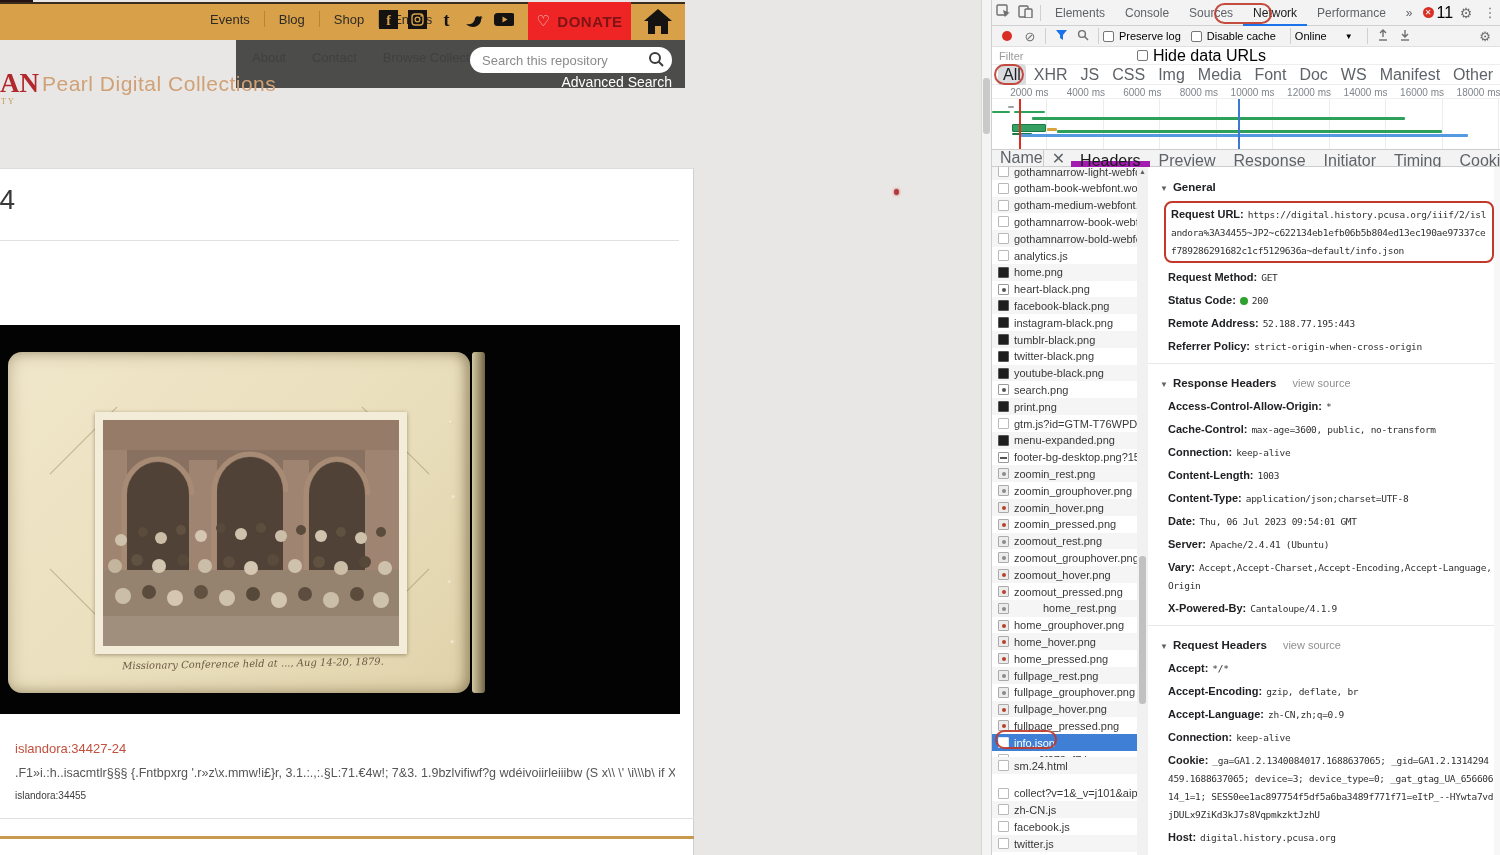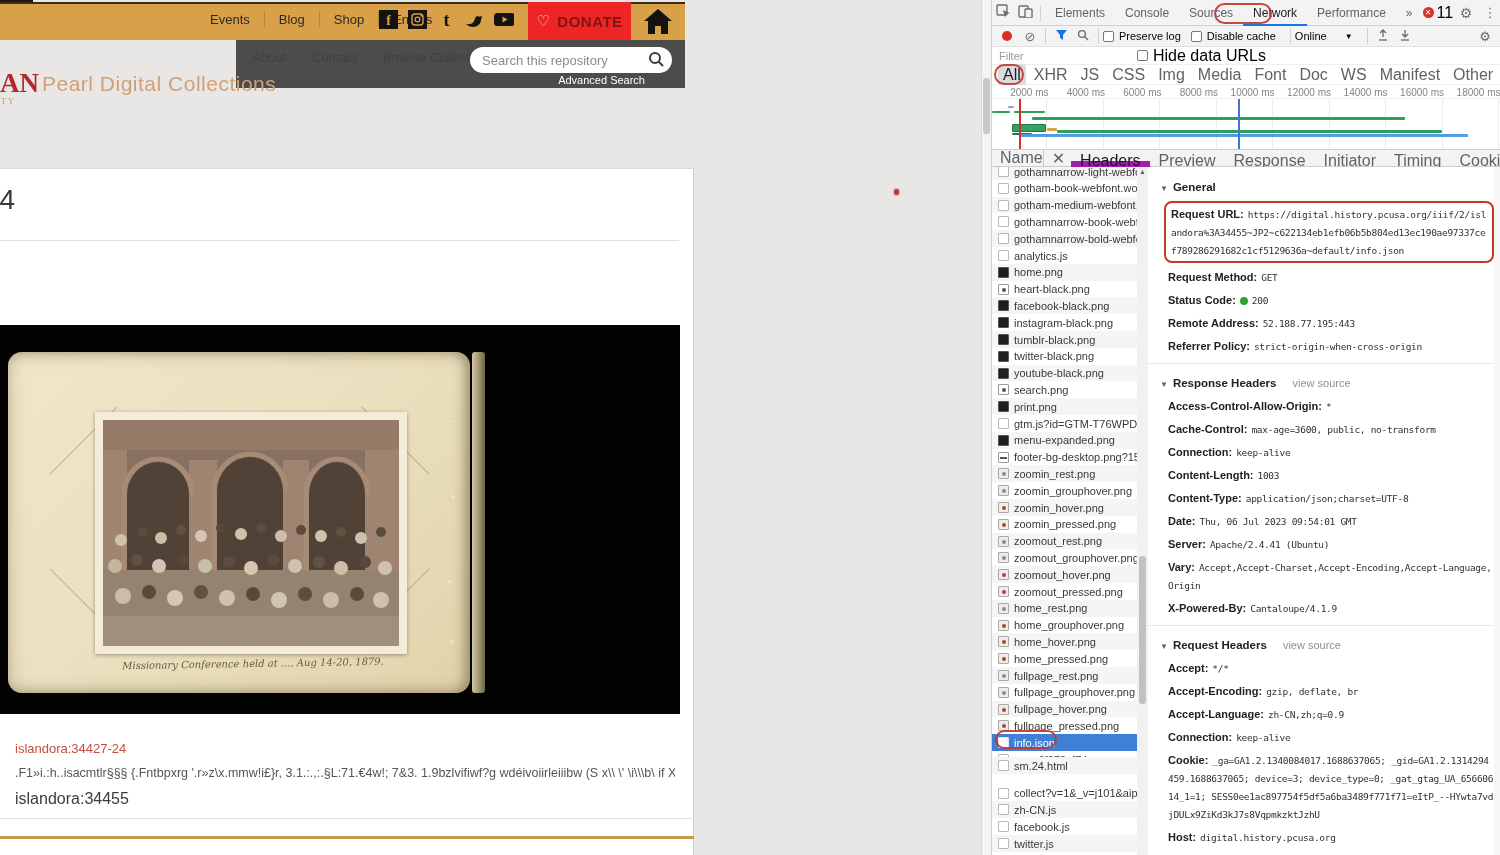--- a/index.html
+++ b/index.html
@@ -17,41 +17,41 @@
   .soc{width:20px;height:20px;display:flex;align-items:center;justify-content:center;}
   #donate-btn{left:528px;top:2px;width:103px;height:38px;background:#ee2524;color:#7e1416;display:flex;align-items:center;justify-content:center;gap:7px;font-size:15px;font-weight:bold;letter-spacing:.5px;cursor:pointer;}
   #donate-heart{color:#f6cdc9;font-size:15px;font-weight:normal;}
   #home-btn{left:631px;top:2px;width:54px;height:38px;display:flex;align-items:center;justify-content:center;cursor:pointer;}
   #nav-bar{left:236px;top:40px;width:449px;height:48px;background:#4c4c4a;}
   #nav-links{left:252px;top:50px;display:flex;gap:26px;}
   .nav-link{color:#404040;font-size:13px;cursor:pointer;}
   #site-search{left:470px;top:47px;width:202px;height:26px;background:#fff;border-radius:13px;border:none;padding:0 30px 0 12px;font-size:13px;color:#555;font-family:"Liberation Sans",sans-serif;}
   #site-search::placeholder{color:#8a8a8a;}
   #search-mag{left:648px;top:51px;}
-  #advanced-search{left:445px;top:74px;width:200px;text-align:right;color:#fff;font-size:11px;cursor:pointer;}
+  #advanced-search{left:472px;top:74px;width:200px;text-align:right;color:#fff;font-size:14px;cursor:pointer;}
   #logo-an{left:0;top:68px;color:#b3282d;font-family:"Liberation Serif",serif;font-weight:bold;font-size:27px;}
   #logo-sub{left:1px;top:97px;color:#c29a4e;font-family:"Liberation Serif",serif;font-size:8px;letter-spacing:2px;}
   #brand-title{left:42px;top:72px;color:#d0a176;font-size:21px;font-weight:300;letter-spacing:.5px;}
 
   
   #main-panel{left:0;top:168px;width:694px;height:687px;background:#fff;border-right:1px solid #cfcfcf;border-top:1px solid #dcdcdc;}
   #page-title{left:-16px;top:184px;font-size:28px;color:#3a3a3a;}
   .hdiv{height:1px;background:#e0e0e0;}
   #divider-top{left:0;top:240px;width:679px;}
   #viewer{left:0;top:325px;width:680px;height:389px;background:#030303;overflow:hidden;cursor:pointer;}
   #album-page{left:8px;top:27px;width:462px;height:341px;border-radius:14px;background:linear-gradient(135deg,#f0e7ca 0%,#eadfbd 55%,#e0d3ab 100%);box-shadow:inset 0 0 18px rgba(90,70,30,.35), inset -6px 0 10px rgba(60,45,20,.25);}
   .crease{position:absolute;background:rgba(150,133,95,.5);height:1px;}
   #photo-mat{position:absolute;left:87px;top:60px;width:312px;height:242px;background:#f2ecd9;box-shadow:0 1px 4px rgba(70,55,25,.45);padding:8px;}
   #photo-svg{width:296px;height:226px;display:block;}
   #caption{position:absolute;left:100px;top:306px;width:290px;text-align:center;font-family:"DejaVu Serif",serif;font-style:italic;font-size:10px;color:#6b5a44;transform:rotate(-1deg);}
   #page-sliver{left:472px;top:27px;width:13px;height:341px;border-radius:3px;background:linear-gradient(90deg,#d3c6a2,#9b8f6d 60%,#6f6448);}
   .bump{position:absolute;width:5px;height:4px;border-radius:50%;background:radial-gradient(circle at 40% 35%,#f6eed2,#d6c9a4);}
   #islandora-link-top{left:15px;top:741px;font-size:13px;color:#c34f3c;cursor:pointer;}
   #ocr-line{left:15px;top:766px;width:660px;font-size:12.5px;color:#555;white-space:nowrap;overflow:hidden;}
-  #islandora-link-bottom{left:15px;top:790px;font-size:16px;color:#3c3c3c;cursor:pointer;}
+  #islandora-link-bottom{left:15px;top:790px;font-size:10px;color:#3c3c3c;cursor:pointer;}
   #divider-bottom{left:0;top:818px;width:694px;}
   #gold-rule{left:0;top:836px;width:694px;height:3px;background:#c89a4f;}
 
   
   #red-dot-anno{left:894px;top:189px;width:5px;height:6px;border-radius:50%;background:#b23a3a;box-shadow:0 0 2px 1px rgba(220,120,120,.6);}
   #page-scrollbar{left:981px;top:0;width:11px;height:855px;background:#f4f4f4;border-left:1px solid #d8d8d8;border-right:1px solid #cfcfcf;}
   #page-scroll-thumb{left:983px;top:78px;width:7px;height:56px;background:#c9c9c9;border-radius:3px;}
 
   
   #devtools{left:992px;top:0;width:508px;height:855px;background:#fff;border-left:1px solid #b5b5b5;font-size:11px;color:#5f6368;}
@@ -554,21 +554,21 @@
       <span>zoomout_grouphover.png</span>
     </div>
     <div class="net-row" style="top: 399.2px; background: rgb(245, 245, 245);">
       <span class="fic img-red"></span>
       <span>zoomout_hover.png</span>
     </div>
     <div class="net-row" style="top: 416px; background: rgb(255, 255, 255);">
       <span class="fic img-red"></span>
       <span>zoomout_pressed.png</span>
     </div>
-    <div class="net-row" style="top: 432.8px; background: rgb(245, 245, 245);">
+    <div class="net-row" style="top: 432.8px; background: rgb(245, 245, 245); gap: 29px;">
       <span class="fic img-gray"></span>
       <span>home_rest.png</span>
     </div>
     <div class="net-row" style="top: 449.6px; background: rgb(255, 255, 255);">
       <span class="fic img-red"></span>
       <span>home_grouphover.png</span>
     </div>
     <div class="net-row" style="top: 466.4px; background: rgb(245, 245, 245);">
       <span class="fic img-red"></span>
       <span>home_hover.png</span>

